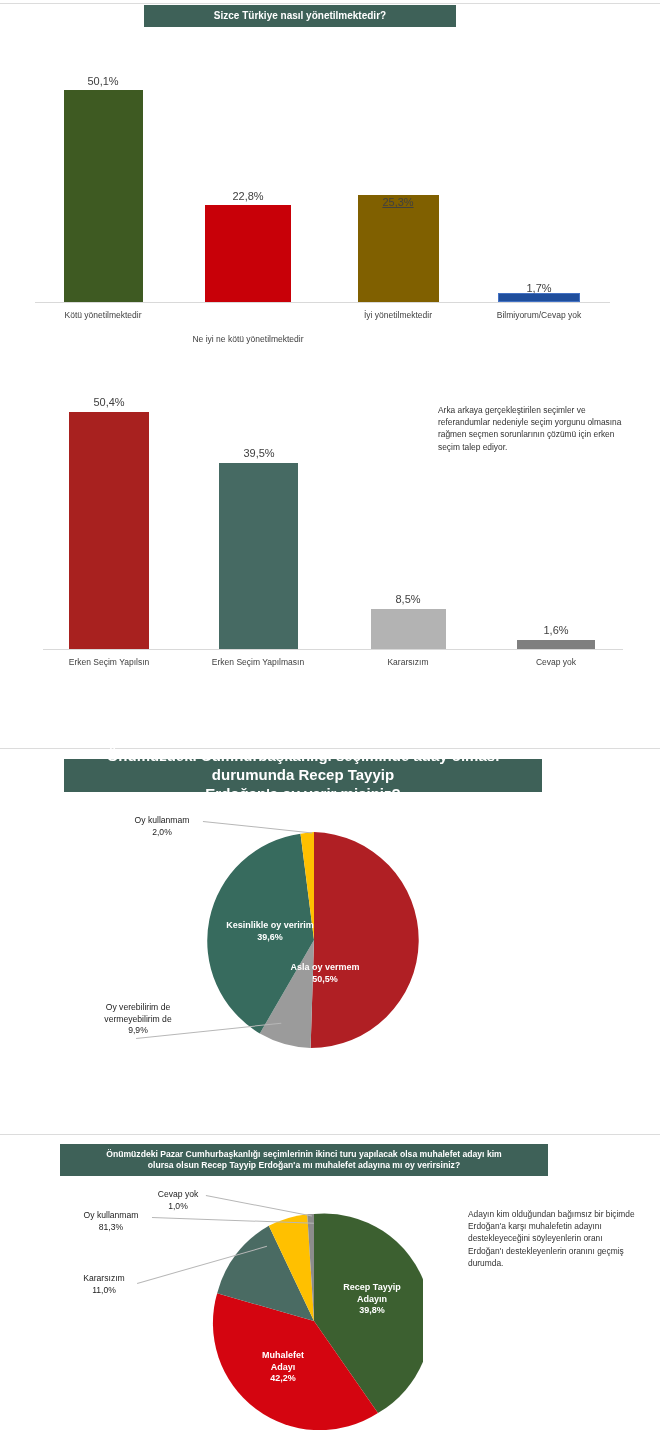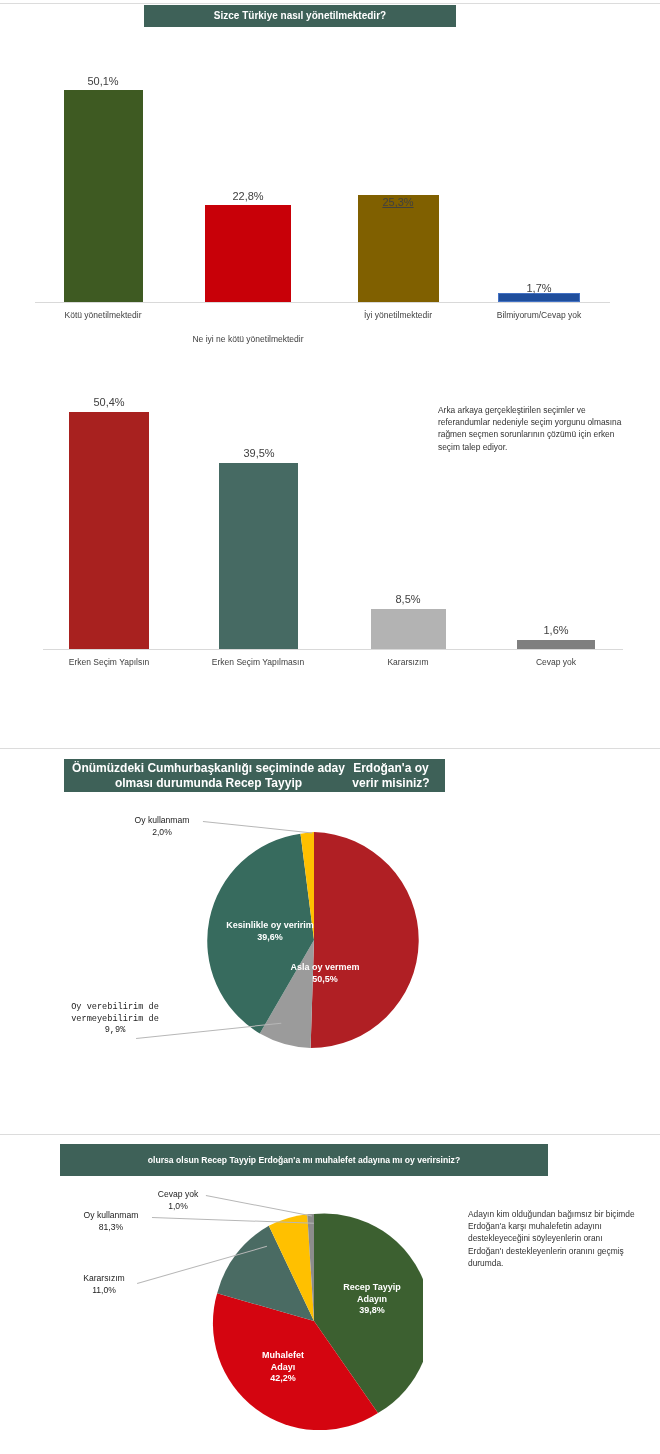--- a/index.html
+++ b/index.html
@@ -165,21 +165,21 @@
     <div class="bar" style="left:0; width:78px; height:9px; background:#7F7F7F;"></div>
   </div>
   <div class="barvalue" style="left:473px; top:228px;">1,6%</div>
   <div class="barcat" style="left:448px; top:261px;">Cevap yok</div>
 </div>
 
 <div class="sidenote" style="left:438px; top:404px; width:198px;">Arka arkaya gerçekleştirilen seçimler ve referandumlar nedeniyle seçim yorgunu olmasına rağmen seçmen sorunlarının çözümü için erken seçim talep ediyor.</div>
 
 <div class="divider" style="top:748px;"></div>
 
-<div class="banner" style="left:64px; top:759px; width:381px; height:33px; font-size:12px; flex-direction:row;">
+<div class="banner" style="left:64px; top:759px; width:478px; height:33px; font-size:15px; flex-direction:column;">
   <span>Önümüzdeki Cumhurbaşkanlığı seçiminde aday olması durumunda Recep Tayyip</span>
   <span>Erdoğan'a oy verir misiniz?</span>
 </div>
 
 <div class="pie" style="left:204px; top:830px; width:220px; height:220px;">
   <svg width="220" height="220" viewBox="0 0 220 220">
 
     <path d="M110,110 L110,2 A108,108 0 0 1 106.6,217.95 Z" fill="#B01F24"></path>
 
     <path d="M110,110 L106.6,217.95 A108,108 0 0 1 55.8,203.52 Z" fill="#9B9B9B"></path>
@@ -199,30 +199,31 @@
   <div>Kesinlikle oy veririm</div>
   <div>39,6%</div>
 </div>
 
 <div class="pielabel-out" style="left:162px; top:815px; width:110px; transform:translateX(-50%);">
   <div>Oy kullanmam</div>
   <div>2,0%</div>
 </div>
 <div class="leader" style="left:203px; top:821px; width:110px; transform:rotate(6deg);"></div>
 
-<div class="pielabel-out" style="left:115px; top:1002px; width:130px; transform:translateX(-50%);font-family:Liberation Mono, monospace;">
+<div class="pielabel-out" style="left:138px; top:1002px; width:130px; transform:translateX(-50%);">
   <div>Oy verebilirim de</div>
   <div>vermeyebilirim de</div>
   <div>9,9%</div>
 </div>
 <div class="leader" style="left:136px; top:1038px; width:146px; transform:rotate(-6deg);"></div>
 
 <div class="divider" style="top:1134px;"></div>
 
 <div class="banner" style="left:60px; top:1144px; width:488px; height:32px; font-size:8.6px; flex-direction:column;">
+  <span>Önümüzdeki Pazar Cumhurbaşkanlığı seçimlerinin ikinci turu yapılacak olsa muhalefet adayı kim</span>
   <span>olursa olsun Recep Tayyip Erdoğan'a mı muhalefet adayına mı oy verirsiniz?</span>
 </div>
 
 <div class="pie" style="left:205px; top:1212px; width:218px; height:218px;">
   <svg width="218" height="218" viewBox="0 0 218 218">
 
     <path d="M109,109 L109,2 A107,107 0 0 1 172.96,201.06 Z" fill="#3C6030"></path>
 
     <path d="M109,109 L172.96,201.06 A107,107 0 0 1 12.17,81.30 Z" fill="#D40510"></path>
 

